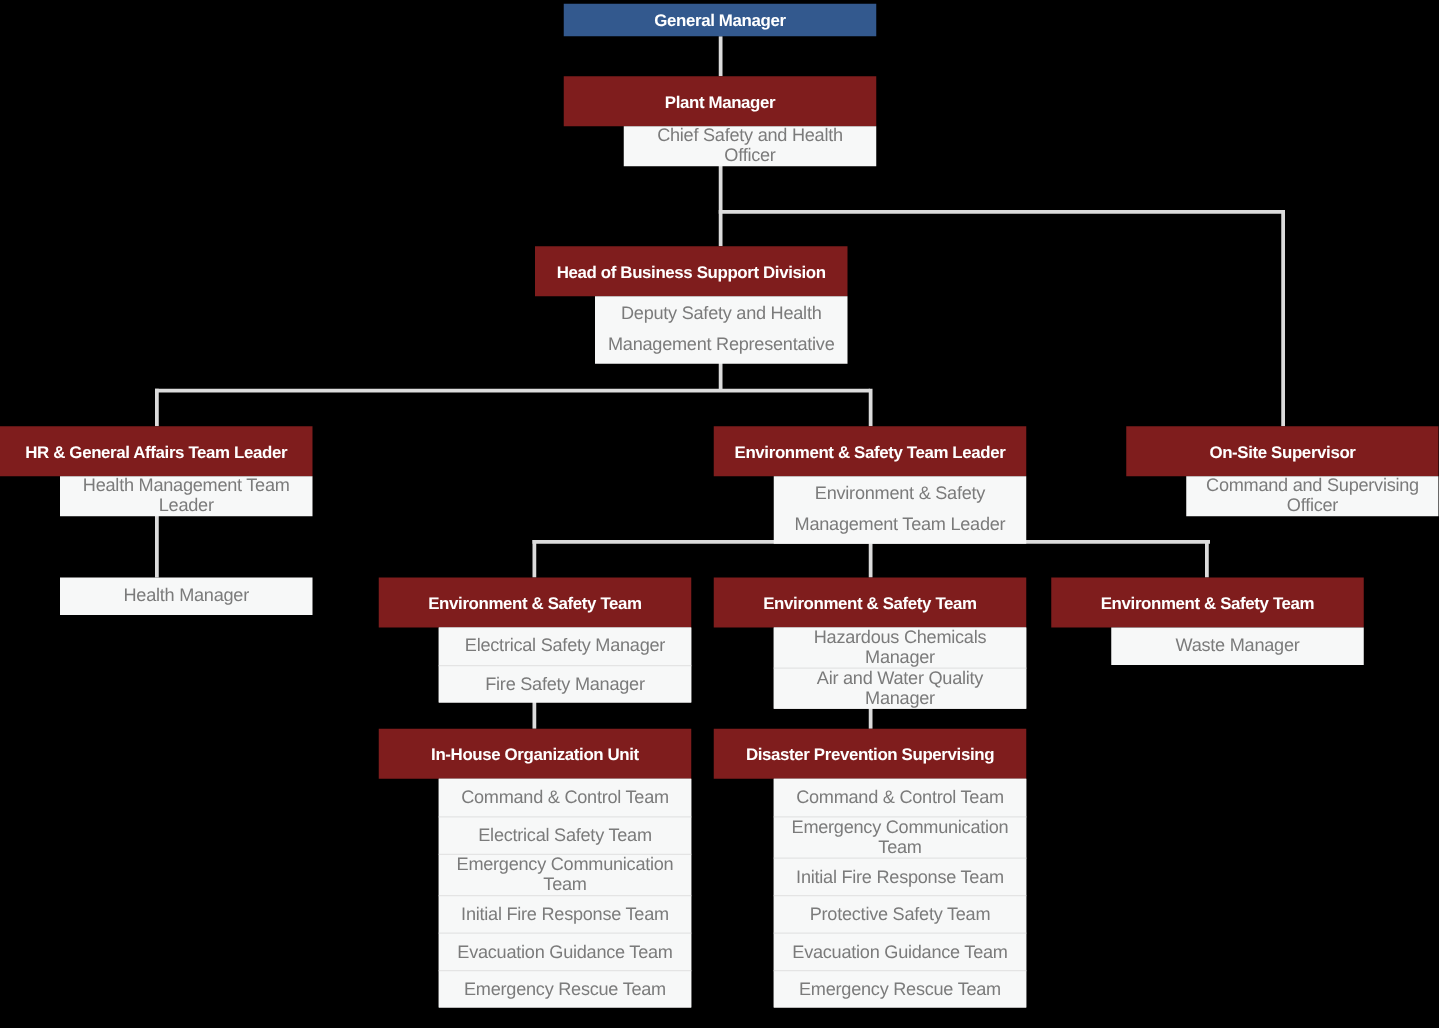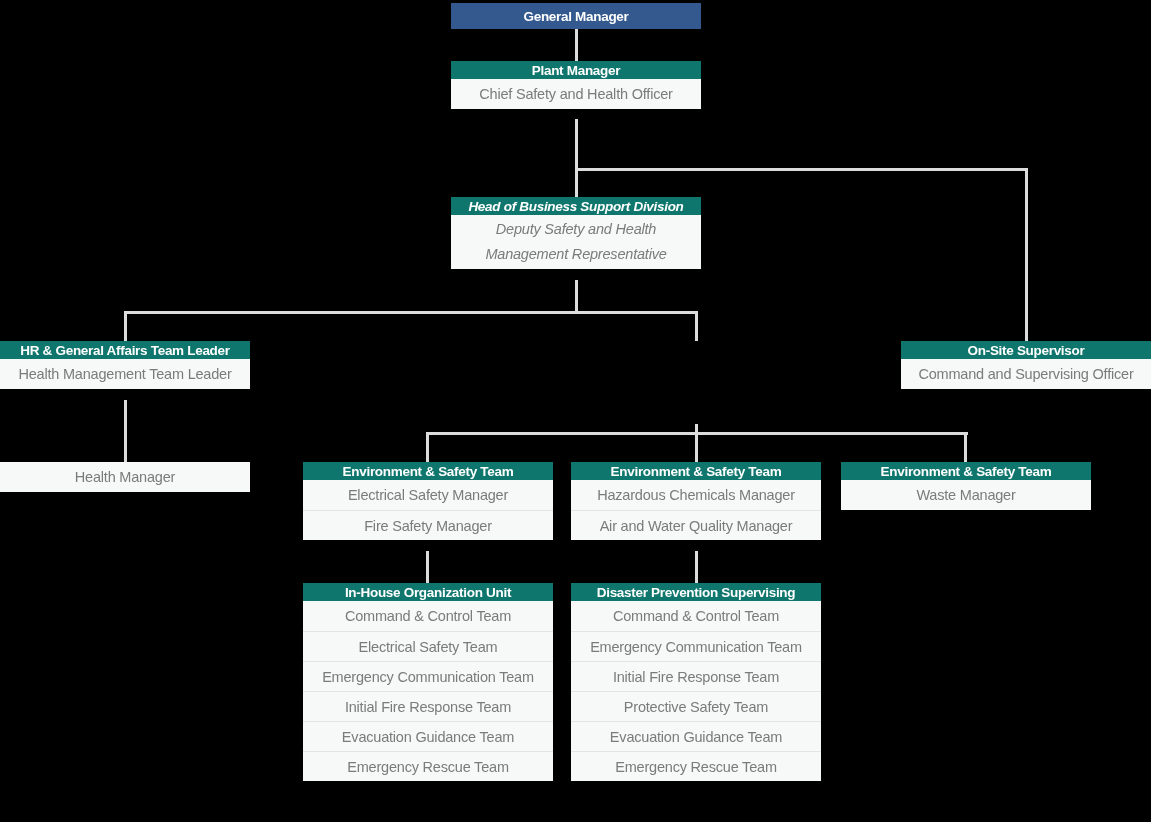--- a/index.html
+++ b/index.html
@@ -2,26 +2,26 @@
 <html><head>
 <meta charset="utf-8">
 <style>
   html,body{margin:0;padding:0;background:#000;}
   #canvas{
     position:relative;width:1151px;height:822px;background:#000;overflow:hidden;
     font-family:"Liberation Sans","DejaVu Sans",sans-serif;
   }
   .node{position:absolute;width:250px;}
   .hdr{
-    height:18px;display:flex;align-items:center;justify-content:center;
-    background:#0f766e;color:#fff;font-weight:700;font-size:13.5px;
+    height:40px;display:flex;align-items:center;justify-content:center;
+    background:#7f1d1d;color:#fff;font-weight:700;font-size:13.5px;
     letter-spacing:-0.3px;white-space:nowrap;
   }
   .hdr.primary{background:#33598e;height:26px;}
-  .body{background:#f7f8f8;}
+  .body{background:#f7f8f8;margin-left:48px;}
   .row{
     min-height:30px;display:flex;align-items:center;justify-content:center;
     color:#7b7b7b;font-size:14.5px;letter-spacing:-0.2px;text-align:center;
     background:#f7f8f8;padding:0 8px;box-sizing:border-box;
   }
   .row + .row{border-top:1px solid #e4e4e4;}
   .row.tall{min-height:54px;line-height:25px;}
   .cline{position:absolute;background:#dcdcdc;}
 </style>
 </head>
@@ -49,34 +49,40 @@
     <div class="hdr primary">General Manager</div>
   </div>
 
   <div class="node" style="left:451px;top:61px;">
     <div class="hdr">Plant Manager</div>
     <div class="body">
       <div class="row">Chief Safety and Health Officer</div>
     </div>
   </div>
 
-  <div class="node" style="left:451px;top:197px;font-style:italic;">
+  <div class="node" style="left:428px;top:197px;">
     <div class="hdr">Head of Business Support Division</div>
     <div class="body">
       <div class="row tall">Deputy Safety and Health Management Representative</div>
     </div>
   </div>
 
   <div class="node" style="left:0px;top:341px;">
     <div class="hdr">HR &amp; General Affairs Team Leader</div>
     <div class="body">
       <div class="row">Health Management Team Leader</div>
     </div>
   </div>
 
+  <div class="node" style="left:571px;top:341px;">
+    <div class="hdr">Environment &amp; Safety Team Leader</div>
+    <div class="body">
+      <div class="row tall">Environment &amp; Safety Management Team Leader</div>
+    </div>
+  </div>
 
   <div class="node" style="left:901px;top:341px;">
     <div class="hdr">On-Site Supervisor</div>
     <div class="body">
       <div class="row">Command and Supervising Officer</div>
     </div>
   </div>
 
   <div class="node" style="left:0px;top:462px;">
     <div class="body">

